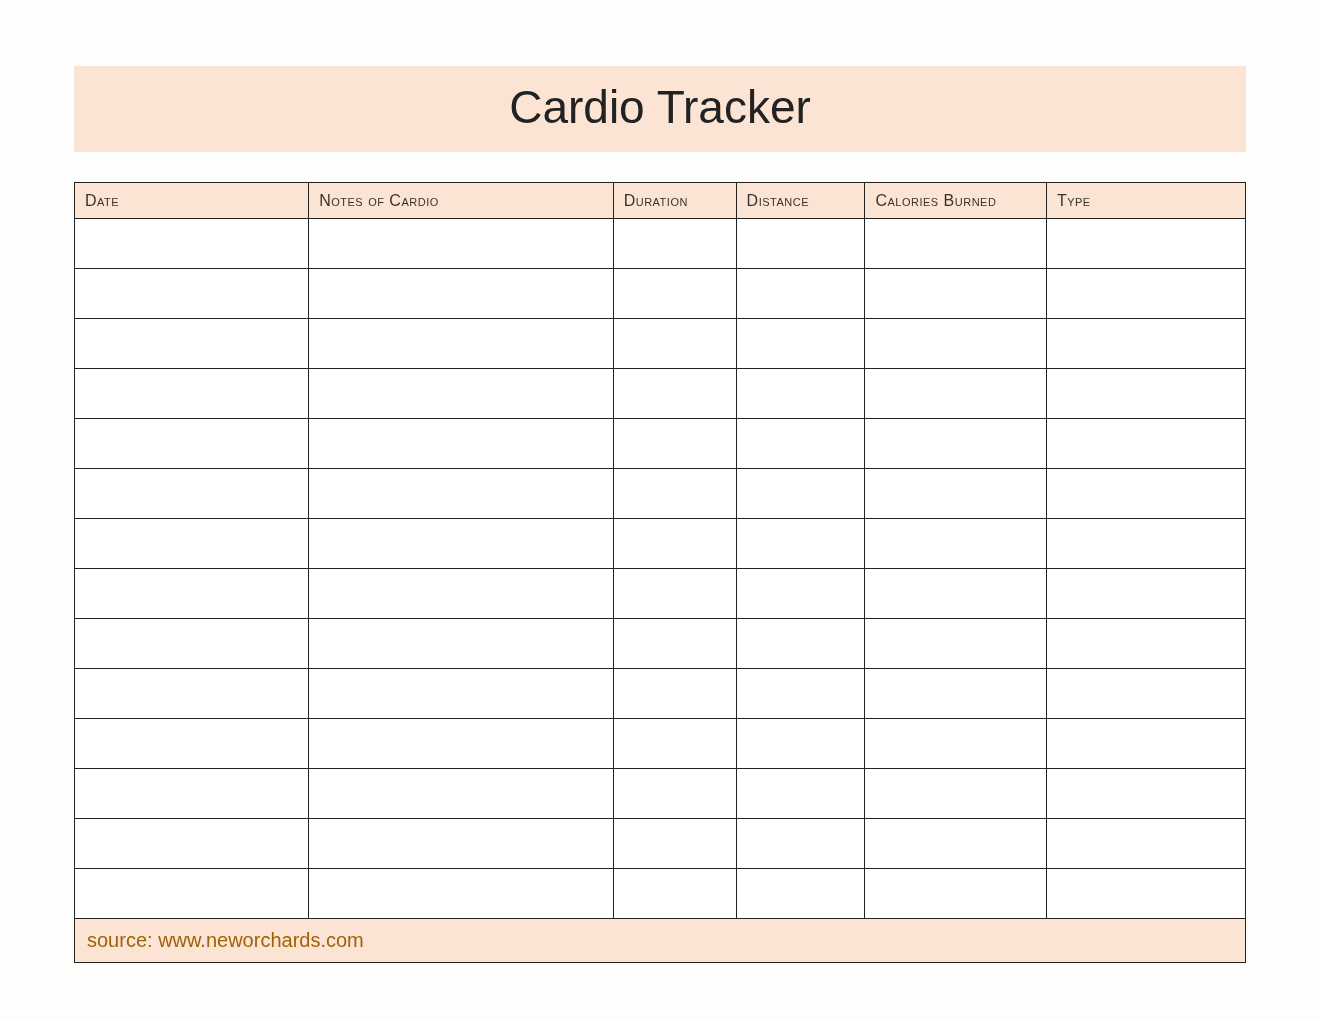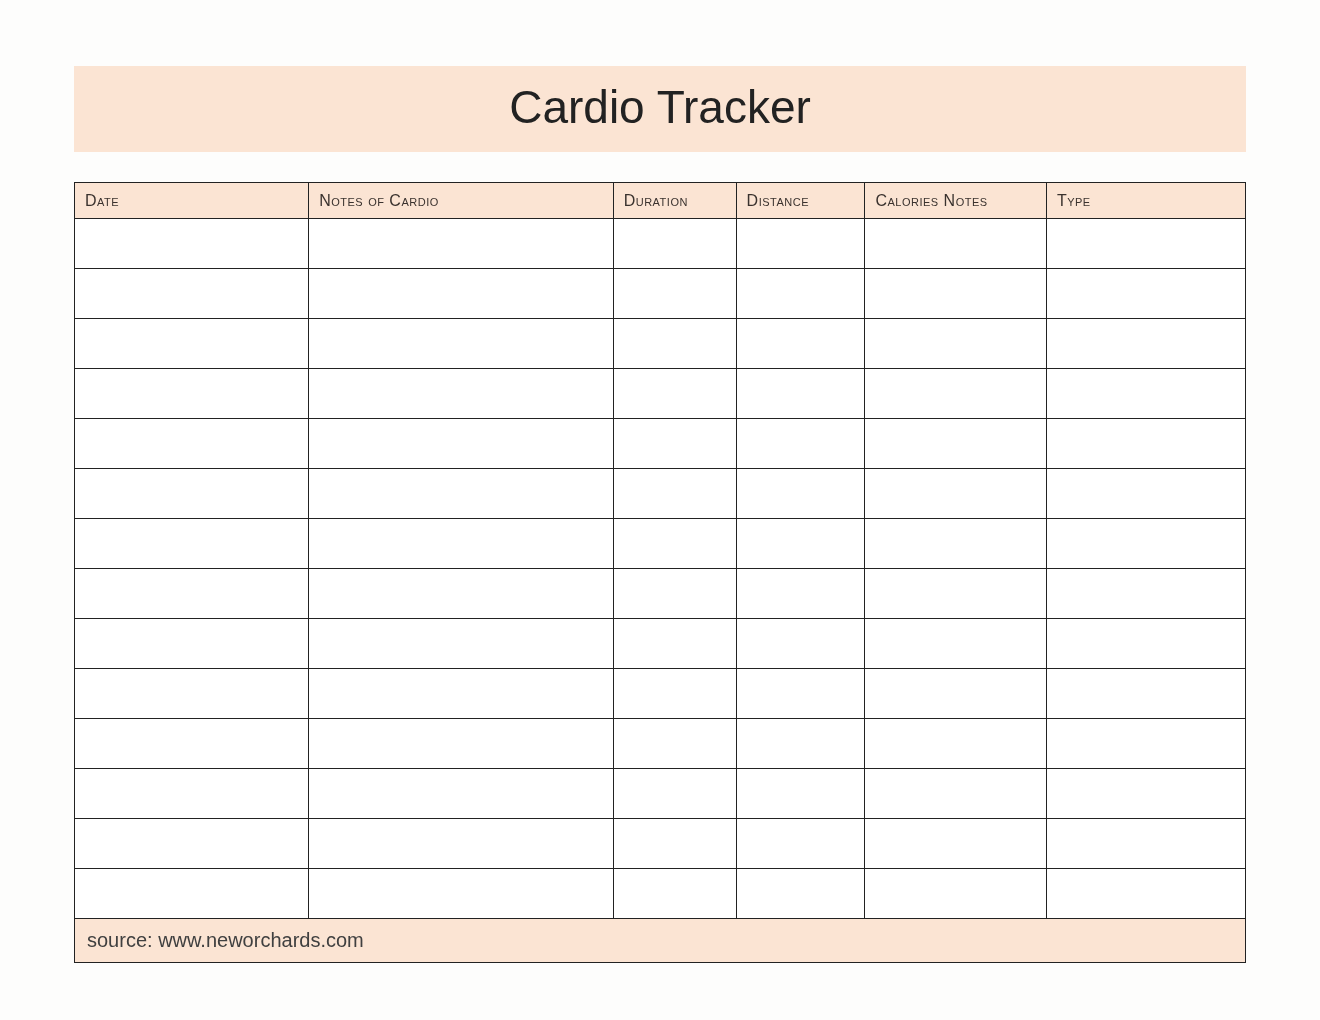--- a/index.html
+++ b/index.html
@@ -49,21 +49,21 @@
     table.tracker th { text-transform: none; font-variant: small-caps; }
     table.tracker td.empty {
       height: 50px;
       background: #fff;
     }
     table.tracker td.source {
       background: #fbe4d3;
       font-size: 20px;
       padding: 10px 12px;
       font-family: Arial, Helvetica, sans-serif;
-      color: #404040;
+      color: #a16207;
     }
     
     col.c-date   { width: 20%; }
     col.c-type   { width: 26%; }
     col.c-dur    { width: 10.5%; }
     col.c-dist   { width: 11%; }
     col.c-cal    { width: 15.5%; }
     col.c-notes  { width: 17%; }
   </style>
 </head>
@@ -82,21 +82,21 @@
         <col class="c-dist">
         <col class="c-cal">
         <col class="c-notes">
     </colgroup>
     <thead>
       <tr>
         <th>Date</th>
         <th>Notes of Cardio</th>
         <th>Duration</th>
         <th>Distance</th>
-        <th>Calories Notes</th>
+        <th>Calories Burned</th>
         <th>Type</th>
       </tr>
     </thead>
     <tbody>
 
     <tr>
           <td class="empty"></td>
           <td class="empty"></td>
           <td class="empty"></td>
           <td class="empty"></td>

